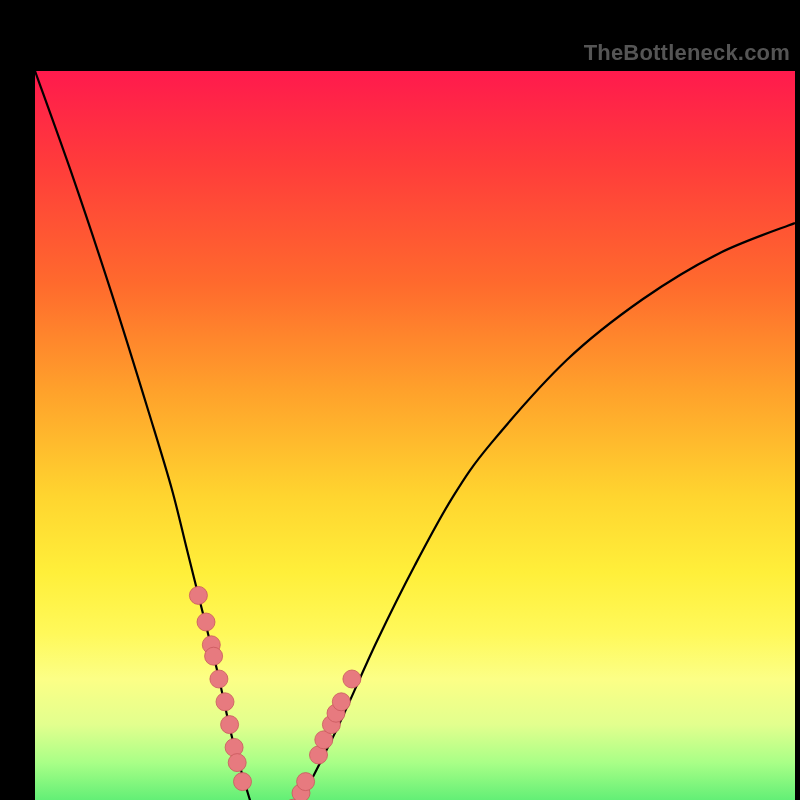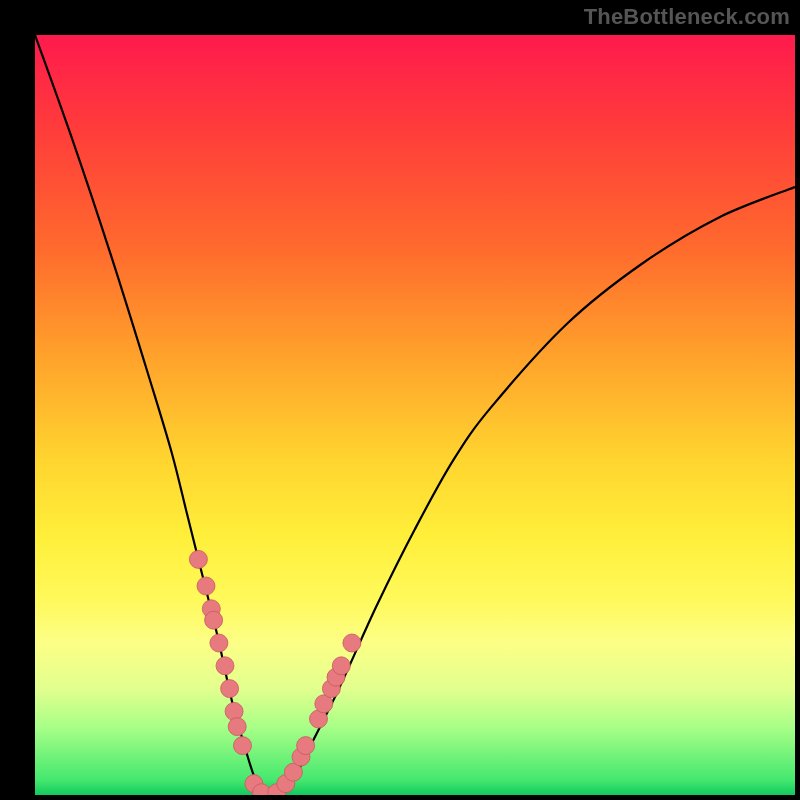--- a/index.html
+++ b/index.html
@@ -9,20 +9,21 @@
     height: 800px;
     overflow: hidden;
     background: #000;
     font-family: Arial, Helvetica, sans-serif;
   }
   .stage {
     position: relative;
     width: 800px;
     height: 700px;
     background: #000;
+    margin-top: 36px;
   }
   .watermark {
     position: absolute;
     top: 4px;
     right: 10px;
     font-size: 22px;
     font-weight: 600;
     color: #555;
     letter-spacing: 0.2px;
     z-index: 30;

